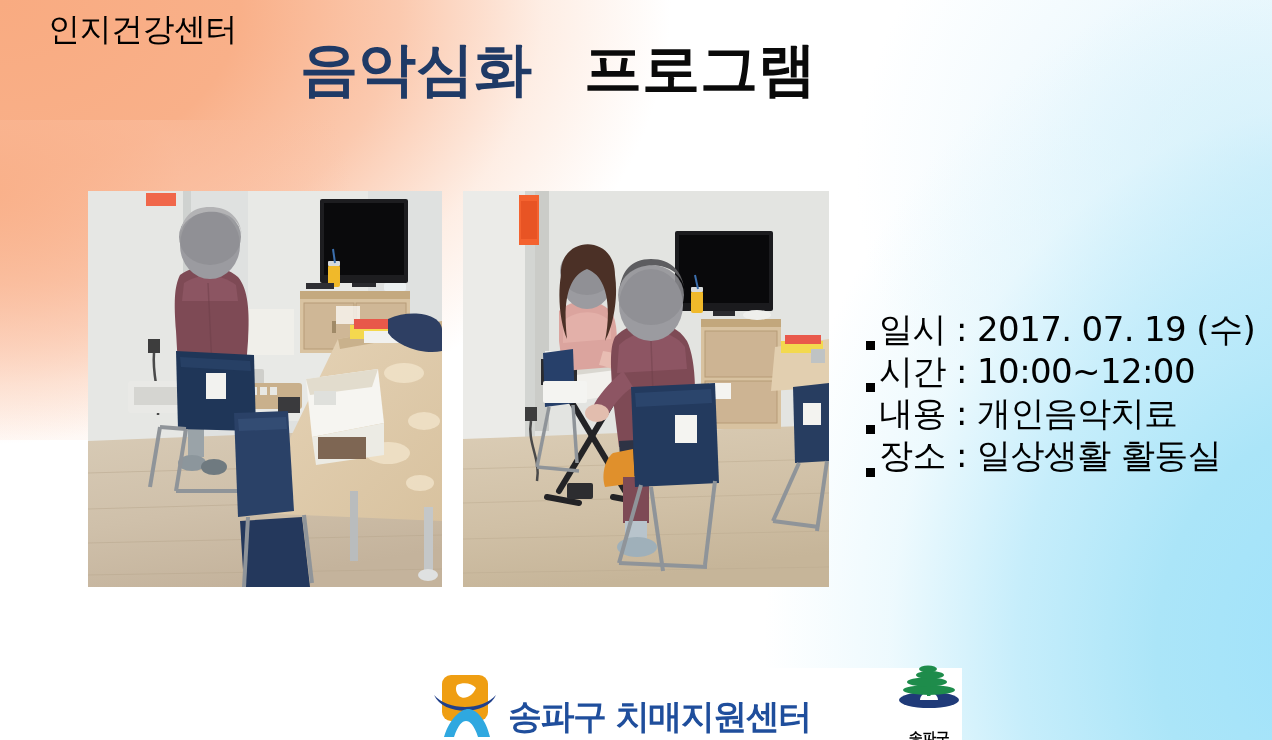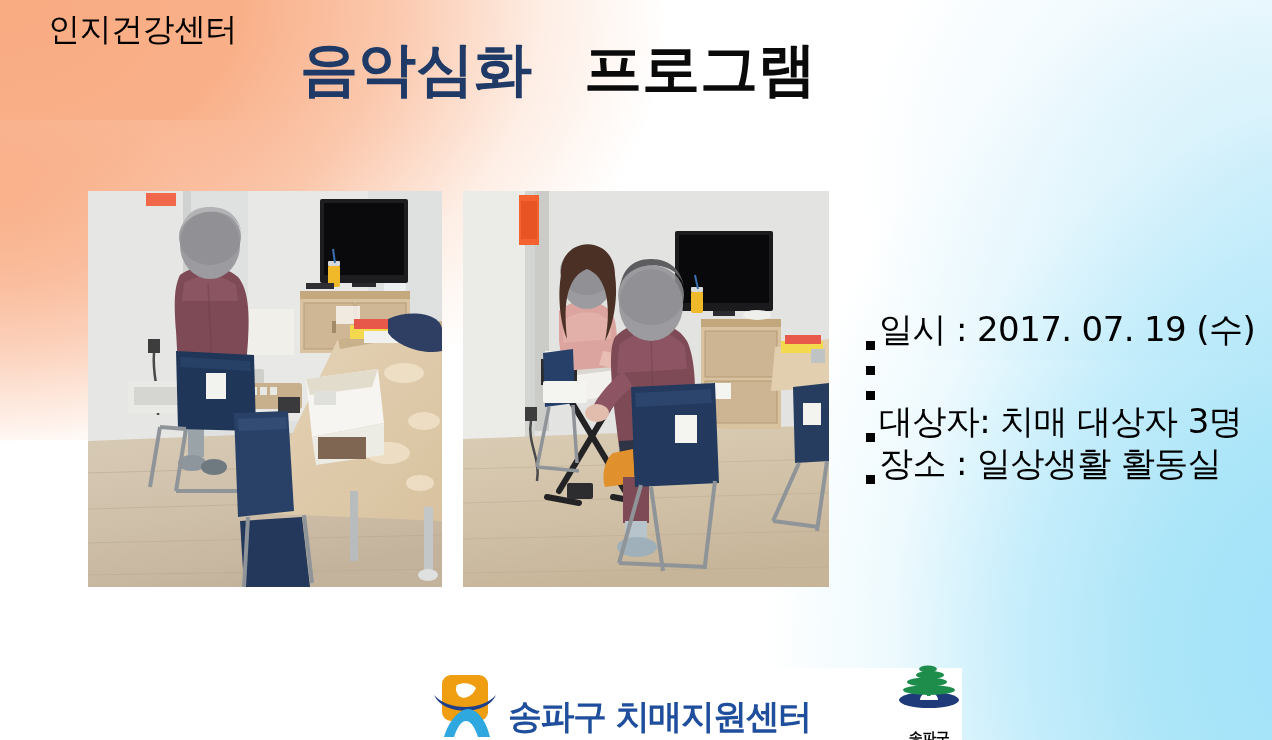--- a/index.html
+++ b/index.html
@@ -485,27 +485,25 @@
     </svg>
   </div>
 
   <ul class="info-list">
     <li class="info-item">
       <span class="bullet"></span>
       <span>일시 : 2017. 07. 19 (수)</span>
     </li>
     <li class="info-item">
       <span class="bullet"></span>
+      <span>시간 : 10:00~12:00</span>
     </li>
     <li class="info-item">
       <span class="bullet"></span>
-    </li>
-    <li class="info-item">
-      <span class="bullet"></span>
-      <span>대상자: 치매 대상자 3명</span>
+      <span>내용 : 개인음악치료</span>
     </li>
     <li class="info-item">
       <span class="bullet"></span>
       <span>장소 : 일상생활 활동실</span>
     </li>
   </ul>
 
   <div class="logo-bar">
 
     <svg class="logo-mark" width="66" height="66" viewBox="0 0 66 66">

